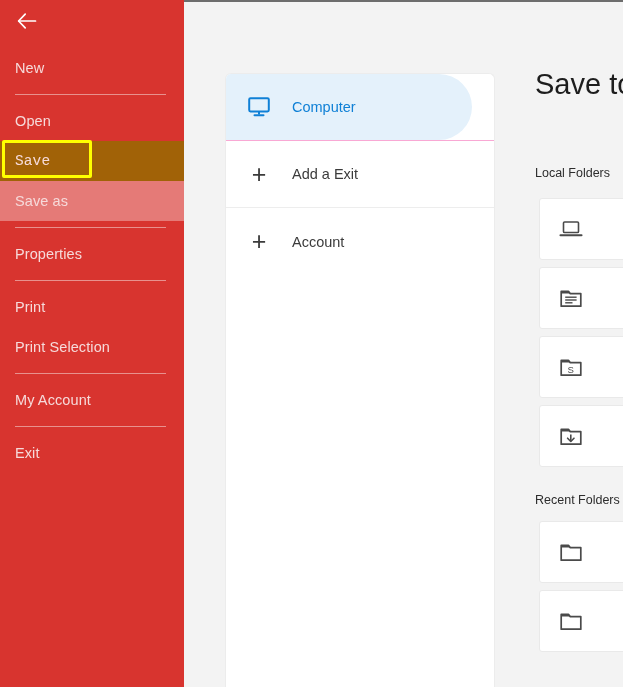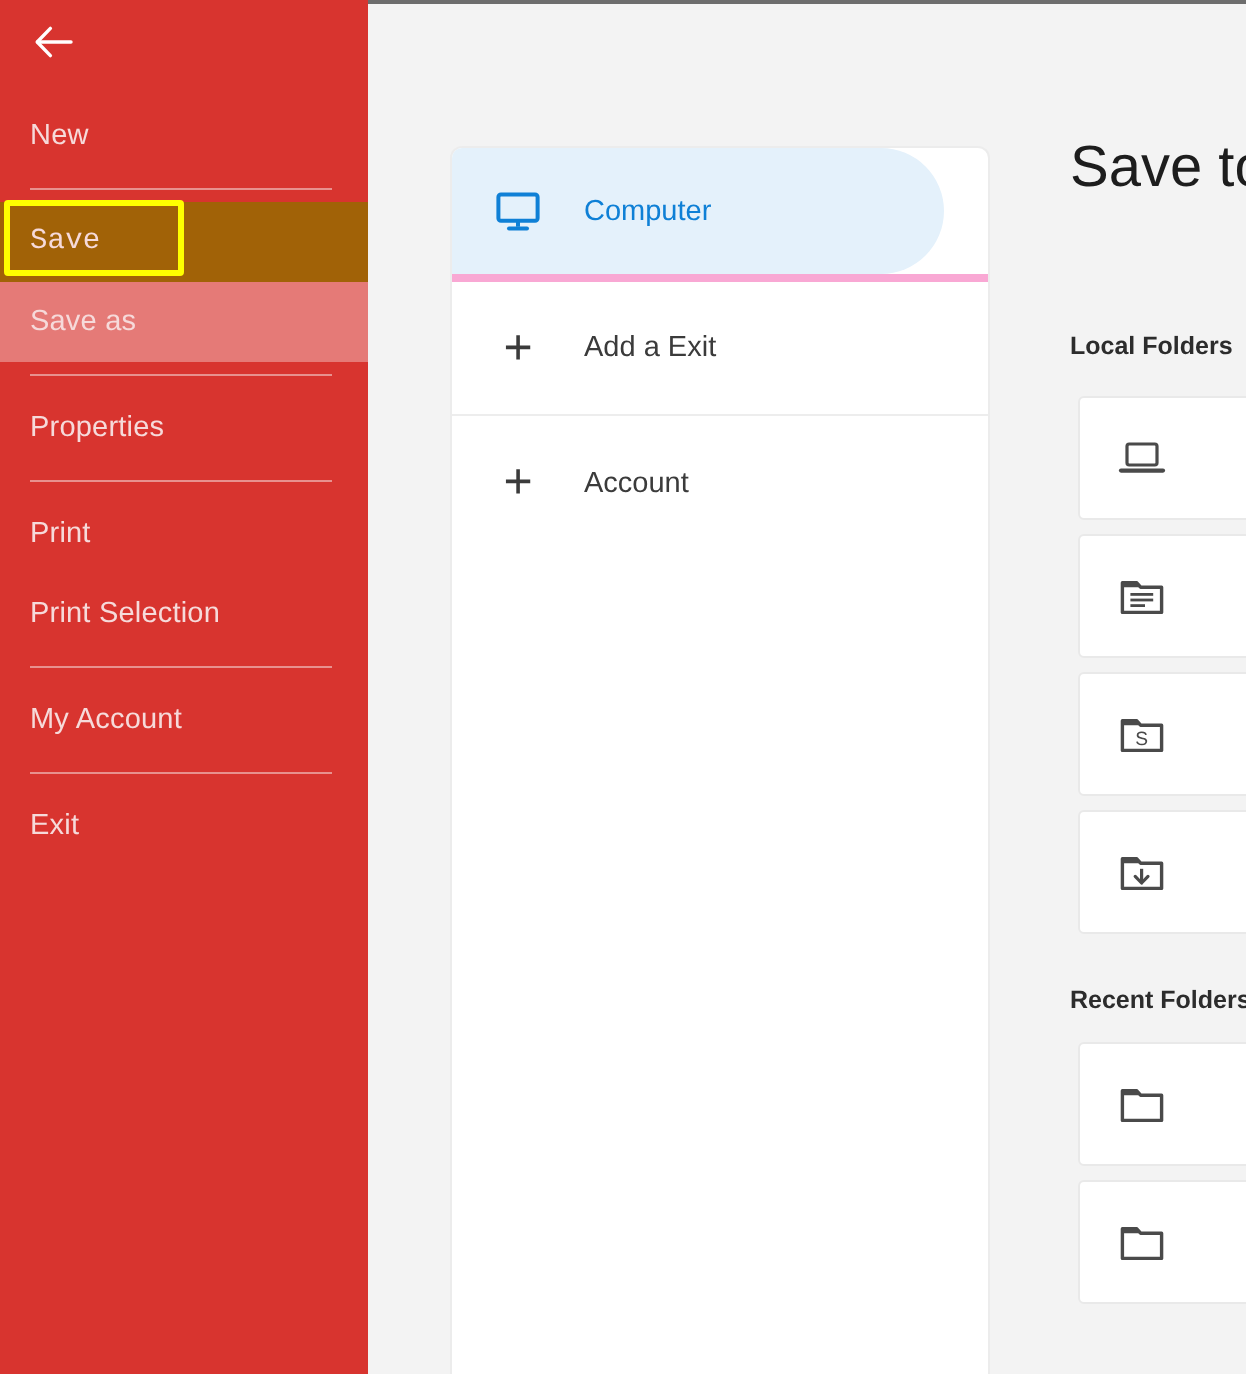--- a/index.html
+++ b/index.html
@@ -126,21 +126,21 @@
     align-items: center;
     justify-content: center;
     flex: 0 0 66px;
   }
   .place-row .place-label {
     font-size: 14.5px;
     color: #3b3b3b;
   }
 
   .place-row.selected {
-    border-bottom: 4px solid #f9a8d4;
+    border-bottom: 1px solid #f9a8d4;
   }
   .place-row.selected .pill {
     position: absolute;
     left: 0; top: 0;
     right: 22px;
     bottom: 0;
     background: #e4f1fb;
     border-top-right-radius: 34px;
     border-bottom-right-radius: 34px;
     pointer-events: none;
@@ -176,21 +176,21 @@
     font-size: 29px;
     font-weight: 400;
     color: #1d1d1d;
     white-space: nowrap;
   }
 
   .section-heading {
     position: absolute;
     left: 27px;
     font-size: 12.5px;
-    font-weight: 700;
+    font-weight: 400;
     color: #2c2c2c;
     white-space: nowrap;
   }
   #local-heading  { top: 166px; }
   #recent-heading { top: 493px; }
 
   .folder-card {
     position: absolute;
     left: 31px;
     width: 180px;
@@ -235,20 +235,23 @@
         <path d="M9.2 2.2 L2.6 9 L9.2 15.8" fill="none" stroke="#ffffff" stroke-width="1.7" stroke-linecap="round" stroke-linejoin="round"></path>
         <line x1="2.8" y1="9" x2="19.5" y2="9" stroke="#ffffff" stroke-width="1.7" stroke-linecap="round"></line>
       </svg>
     </div>
 
     <ul class="menu-list" id="menu-list">
         <li class="menu-item">
           <span class="label">New</span>
         </li>
         <li class="menu-divider"></li>
+        <li class="menu-item">
+          <span class="label">Open</span>
+        </li>
         <li class="menu-item hovered highlight">
           <span class="label">Save</span>
         </li>
         <li class="menu-item active">
           <span class="label">Save as</span>
         </li>
         <li class="menu-divider"></li>
         <li class="menu-item">
           <span class="label">Properties</span>
         </li>

